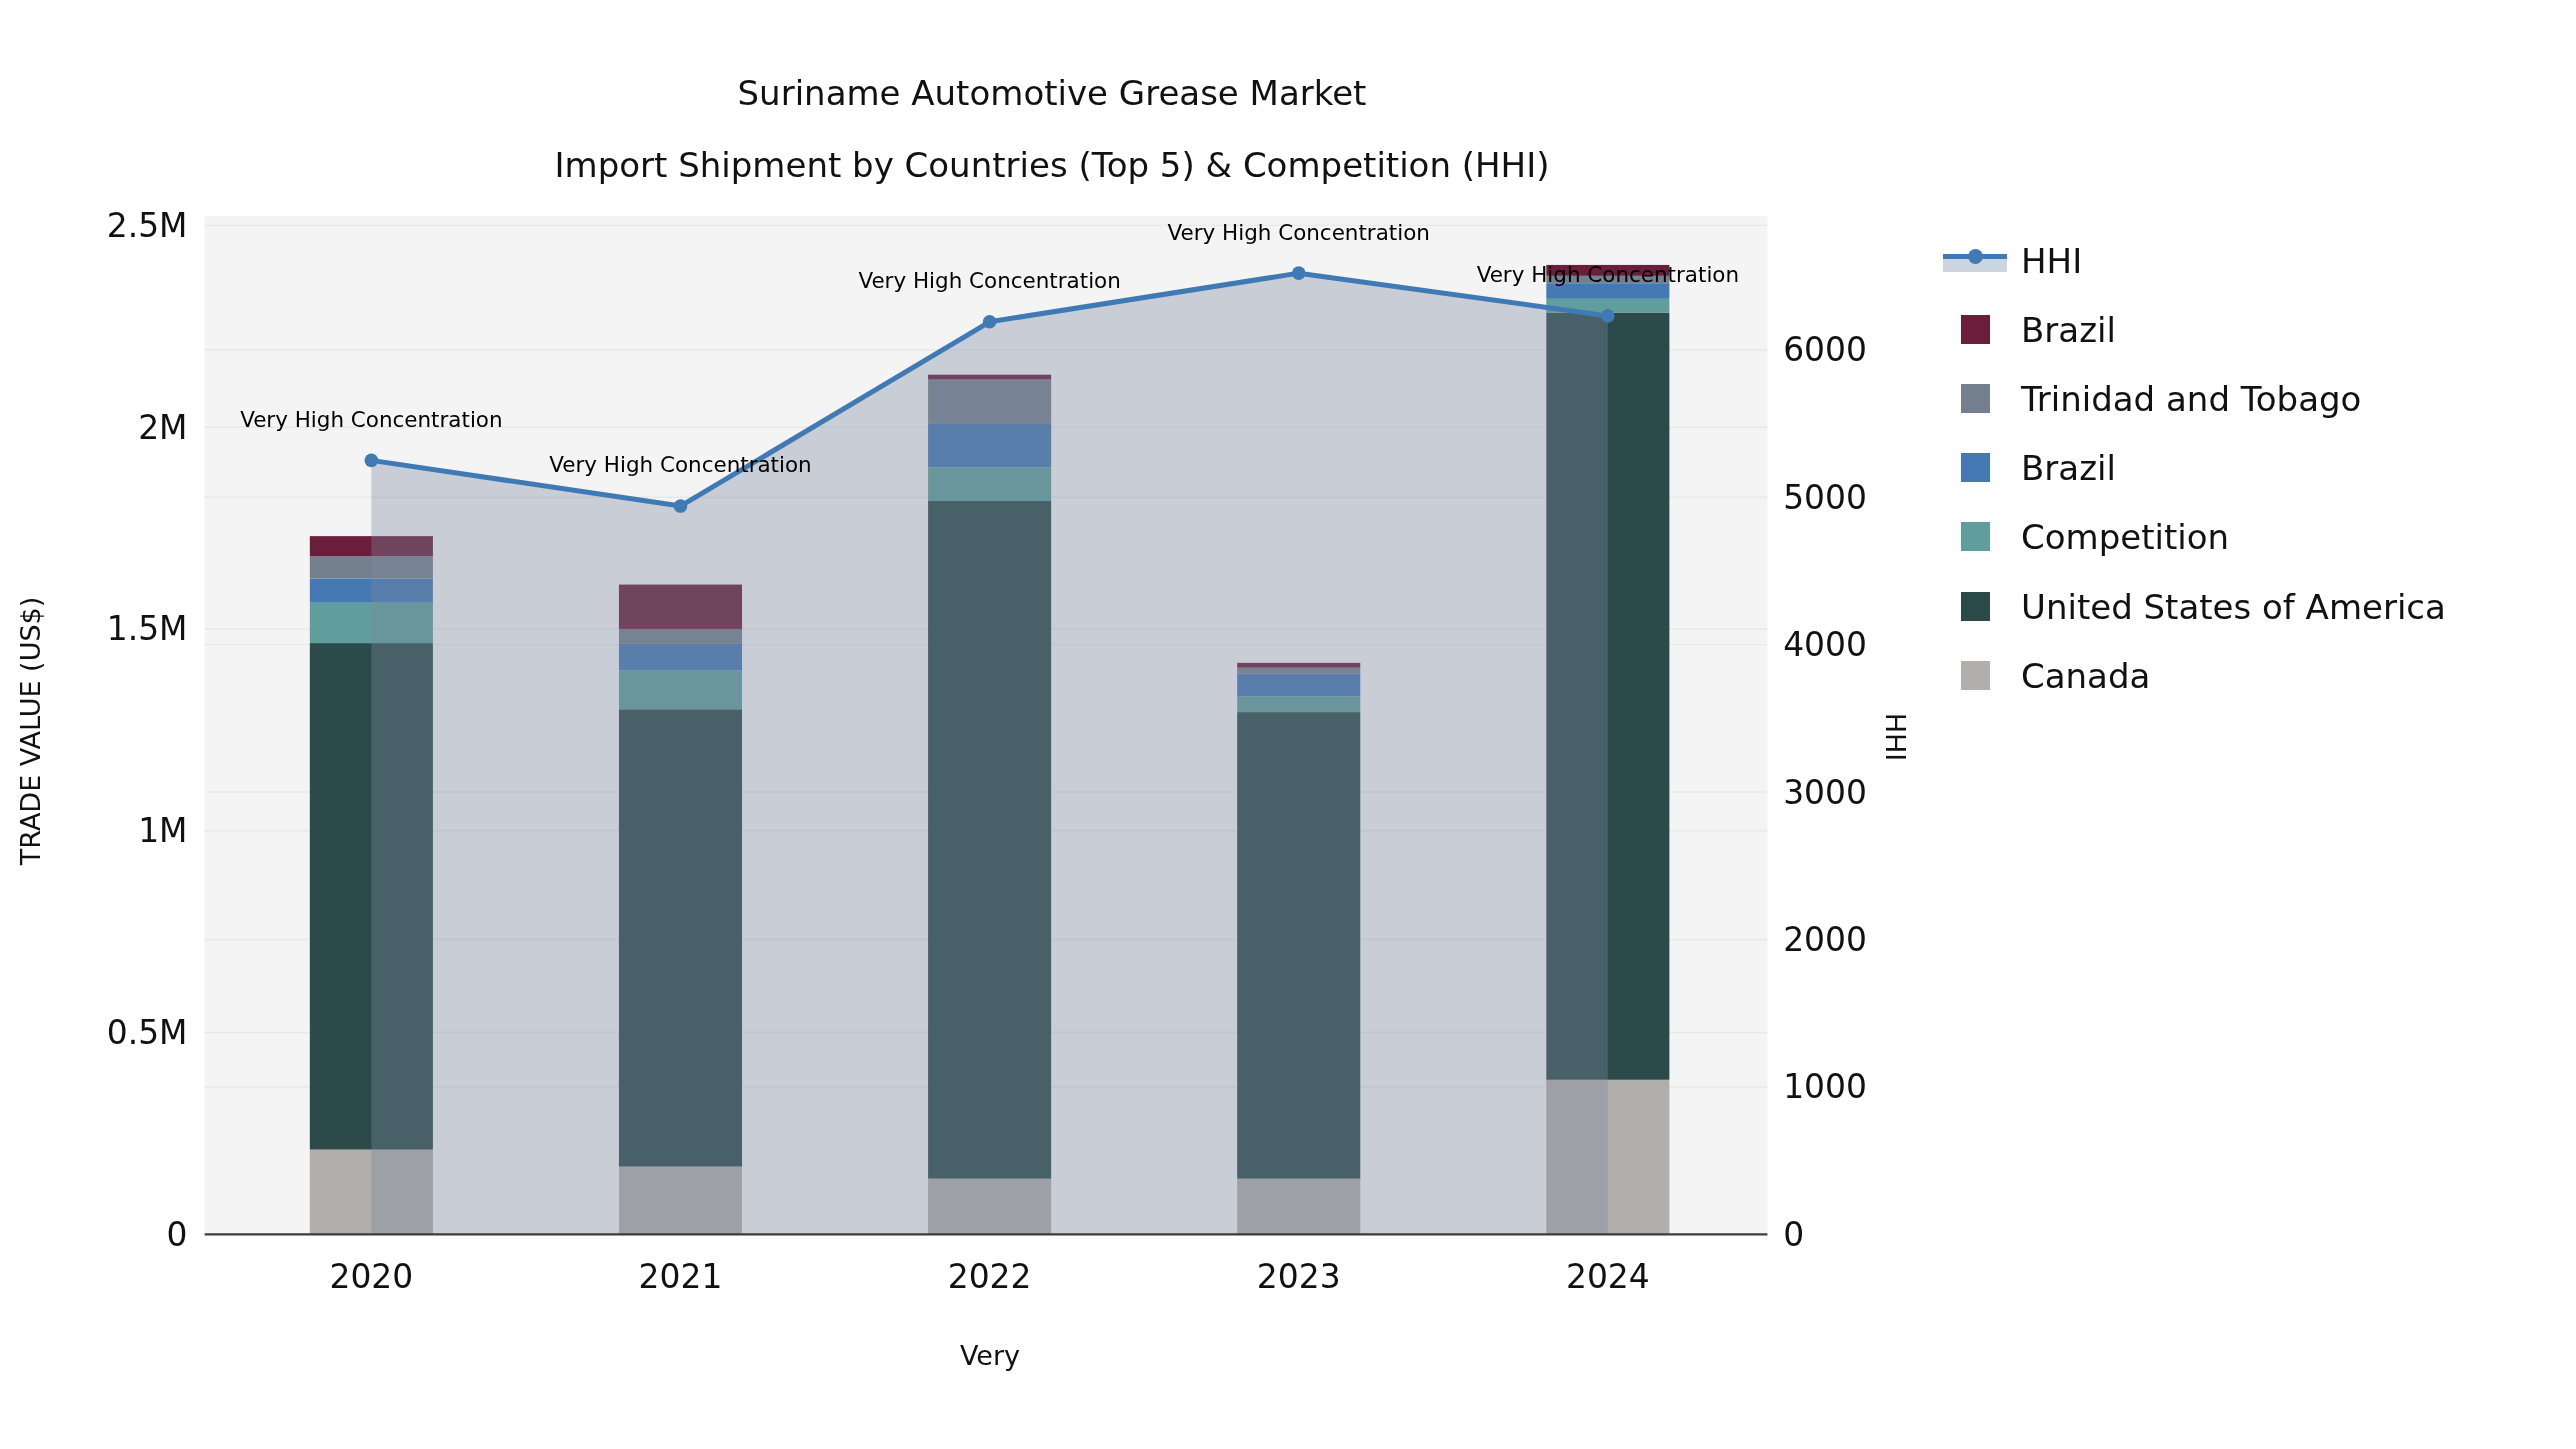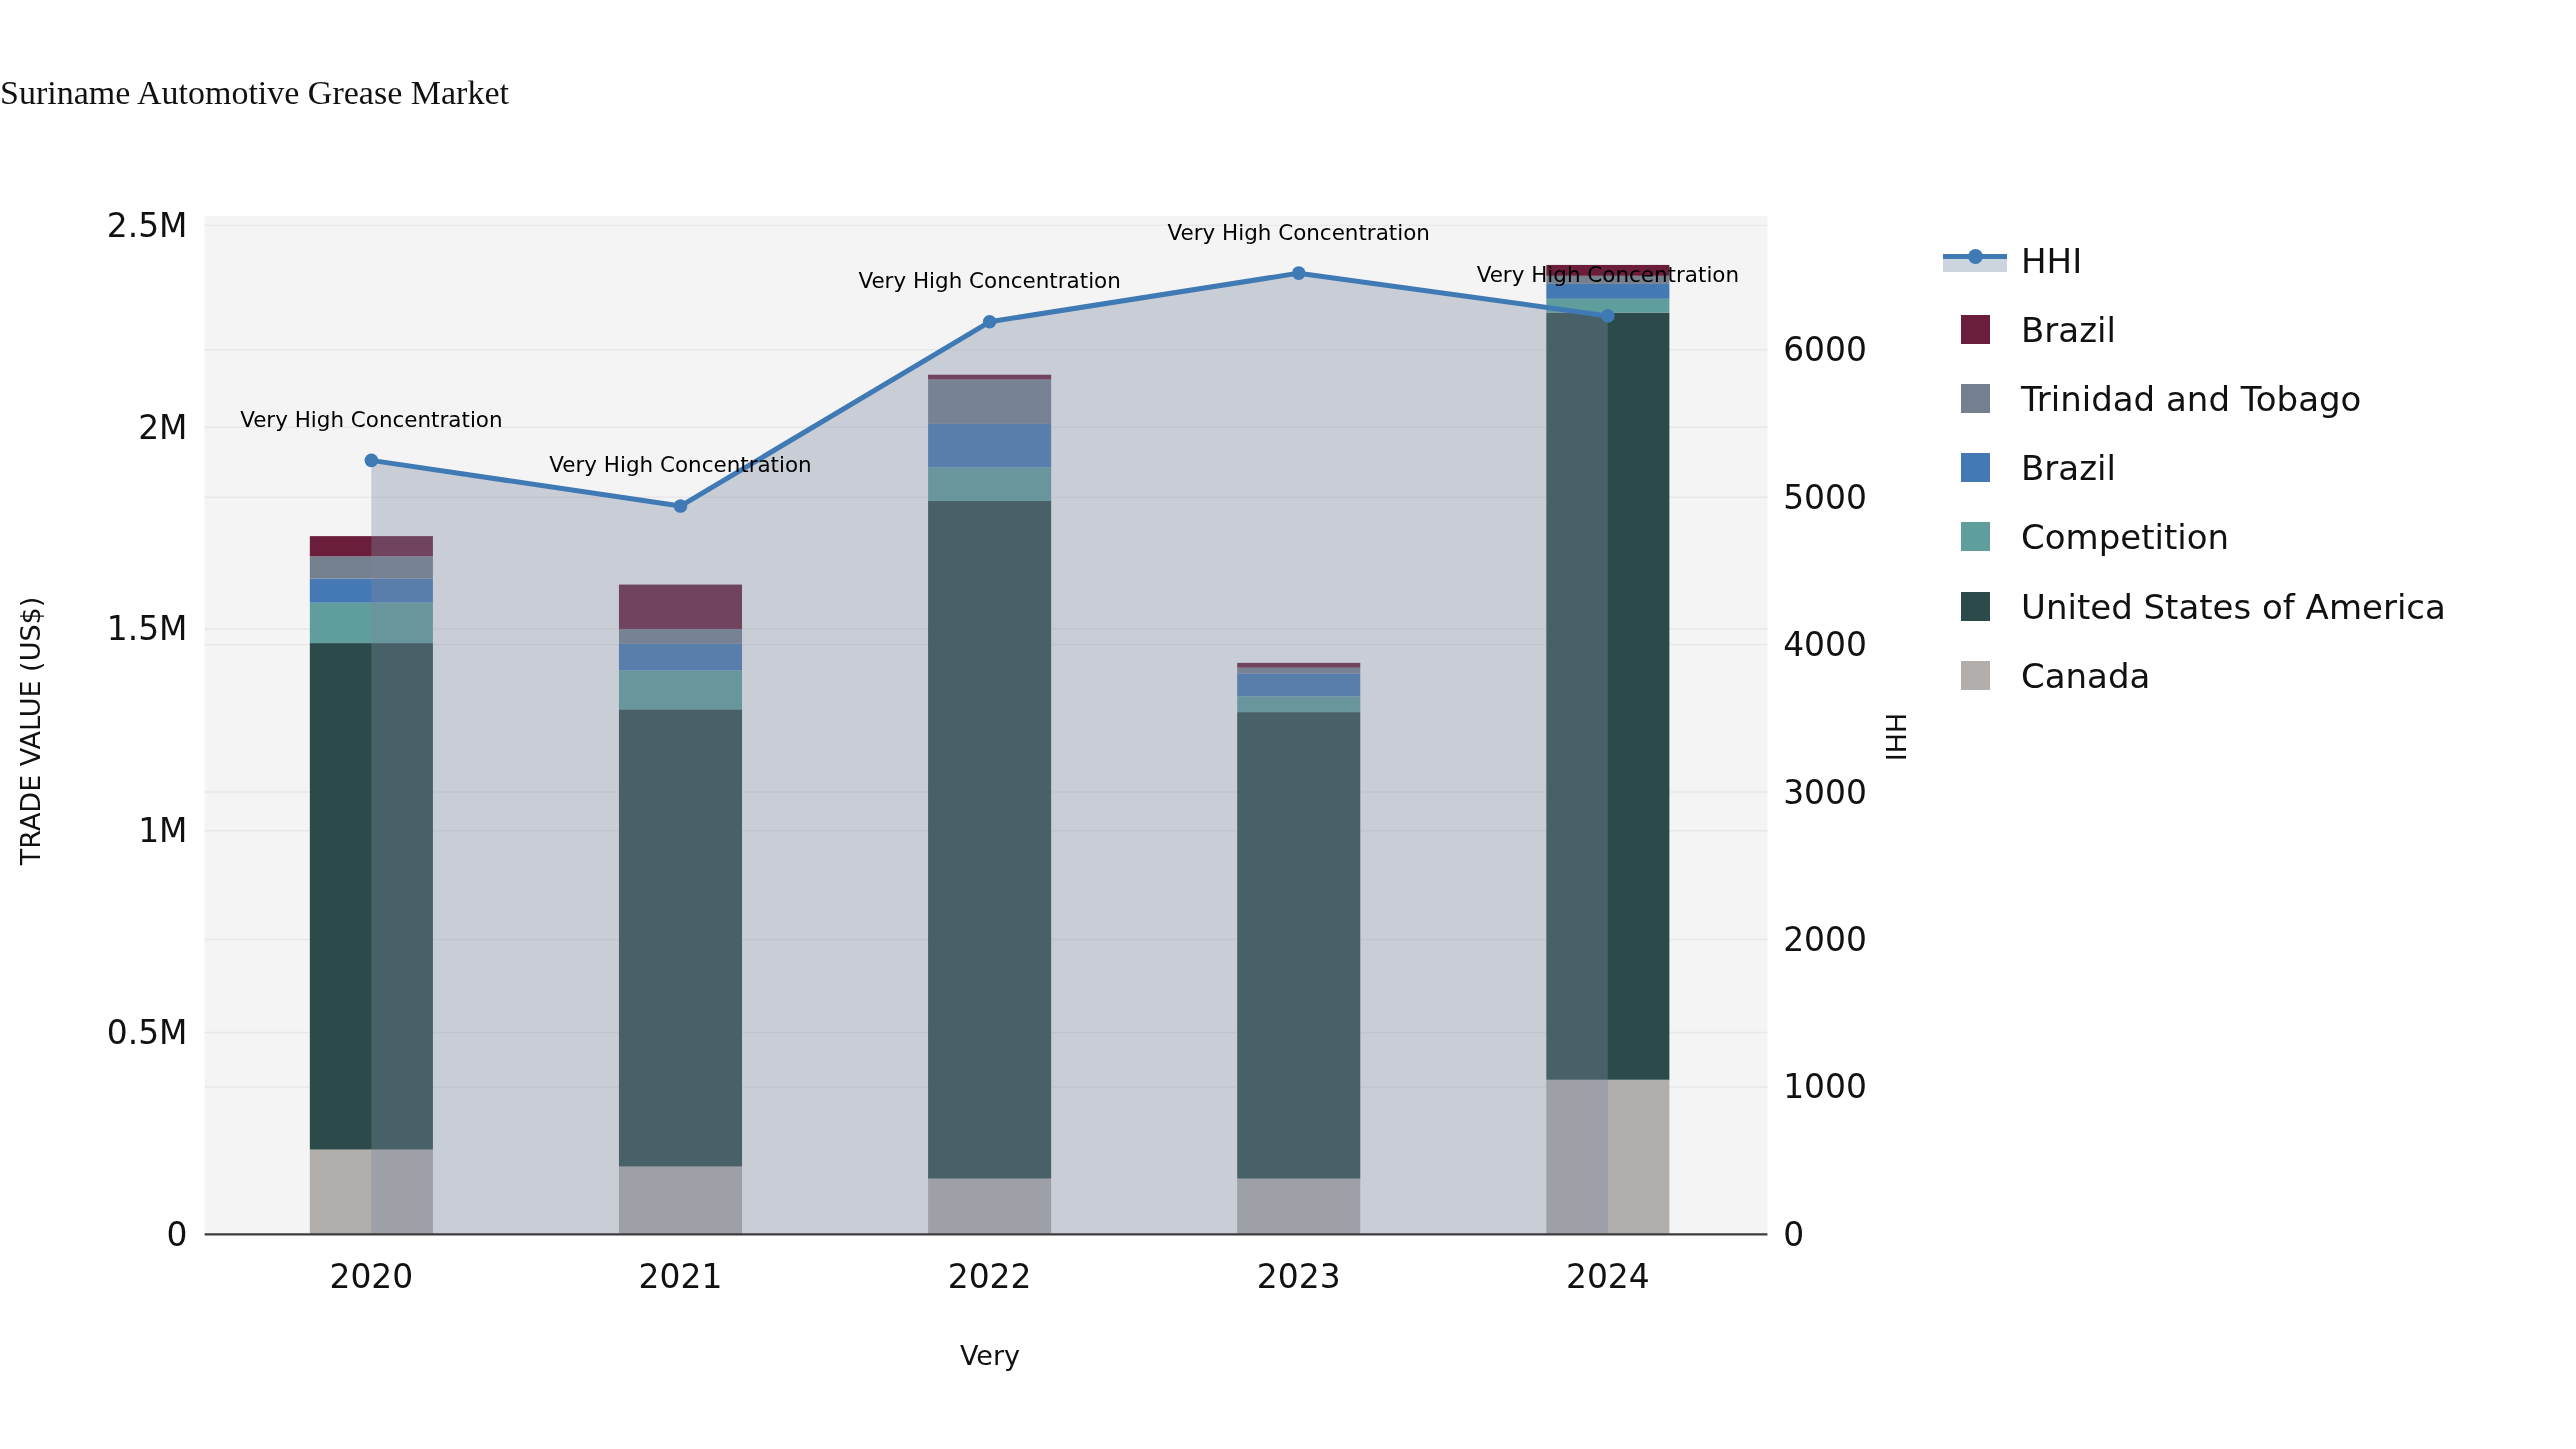--- a/index.html
+++ b/index.html
@@ -1,19 +1,19 @@
 <!DOCTYPE html>
 <html style="font-size:11.4px"><head>
 <meta charset="utf-8">
 <style>
   html,body{margin:0;padding:0;background:#ffffff;}
   body{width:2576px;height:1449px;overflow:hidden;position:relative;
        font-family:"DejaVu Sans","Liberation Sans",sans-serif;color:#111;}
-  .title-block{position:absolute;top:57px;left:0;width:2104px;text-align:left;
-               font-size:34px;line-height:72px;color:#111;font-family:Liberation Serif, serif;}
+  .title-block{position:absolute;top:57px;left:0;width:2104px;text-align:center;
+               font-size:34px;line-height:72px;color:#111;}
   .axis-title{position:absolute;font-size:27px;color:#111;white-space:nowrap;}
   #ytitle-left{left:30px;top:731px;transform:translate(-50%,-50%) rotate(-90deg);}
   #ytitle-right{left:1895px;top:737px;transform:translate(-50%,-50%) rotate(90deg);}
   #xtitle{left:990px;top:1340px;transform:translateX(-50%);}
   #chart-svg{position:absolute;left:0;top:0;}
   .legend{position:absolute;left:1943px;top:236px;width:615px;}
   .legend-row{position:absolute;display:flex;align-items:center;height:39px;}
   .legend-sample-col{width:78px;display:flex;align-items:center;}
   .legend-swatch{width:29px;height:29px;margin-left:18px;}
   .legend-label{font-size:34px;color:#111;white-space:nowrap;}
@@ -21,20 +21,21 @@
   .hhi-sample .band{position:absolute;left:0;top:10px;width:64px;height:15px;background:#ccd5dd;}
   .hhi-sample .line{position:absolute;left:0;top:7.2px;width:64px;height:5px;background:#3f7ab5;}
   .hhi-sample .dot{position:absolute;left:25px;top:2.1px;width:15px;height:15px;border-radius:50%;background:#3f7ab5;}
   text{font-family:"DejaVu Sans","Liberation Sans",sans-serif;}
 </style>
 </head>
 <body>
 
 <div class="title-block">
   <div>Suriname Automotive Grease Market</div>
+  <div>Import Shipment by Countries (Top 5) &amp; Competition (HHI)</div>
 </div>
 
 <svg id="chart-svg" width="2576" height="1449" viewBox="0 0 3600 2025">
     <rect x="286" y="302" width="2184" height="1423" fill="#f4f4f5"></rect>
     <line x1="286" x2="2470" y1="1442.994451050337" y2="1442.994451050337" stroke="#e8e8ea" stroke-width="2"></line>
     <line x1="286" x2="2470" y1="1160.9889021006738" y2="1160.9889021006738" stroke="#e8e8ea" stroke-width="2"></line>
     <line x1="286" x2="2470" y1="878.9833531510106" y2="878.9833531510106" stroke="#e8e8ea" stroke-width="2"></line>
     <line x1="286" x2="2470" y1="596.9778042013475" y2="596.9778042013475" stroke="#e8e8ea" stroke-width="2"></line>
     <line x1="286" x2="2470" y1="314.9722552516844" y2="314.9722552516844" stroke="#e8e8ea" stroke-width="2"></line>
     <line x1="286" x2="2470" y1="1518.9771246561459" y2="1518.9771246561459" stroke="#e8e8ea" stroke-width="2"></line>

